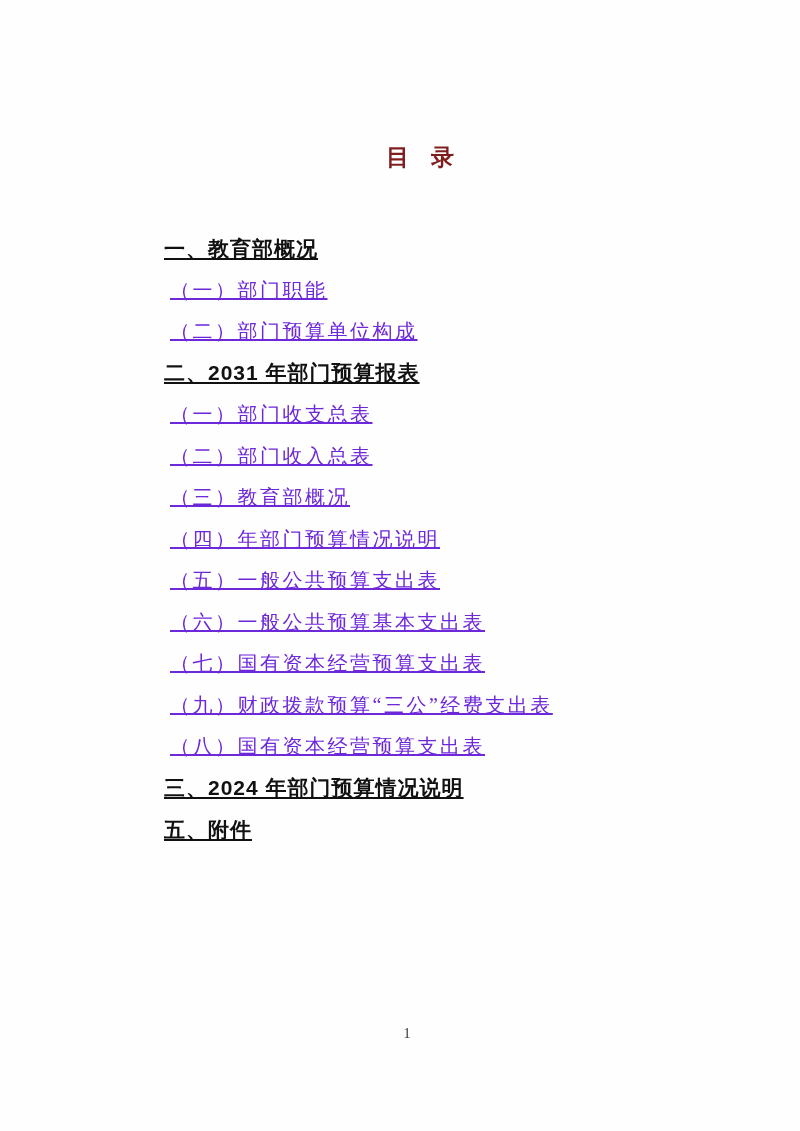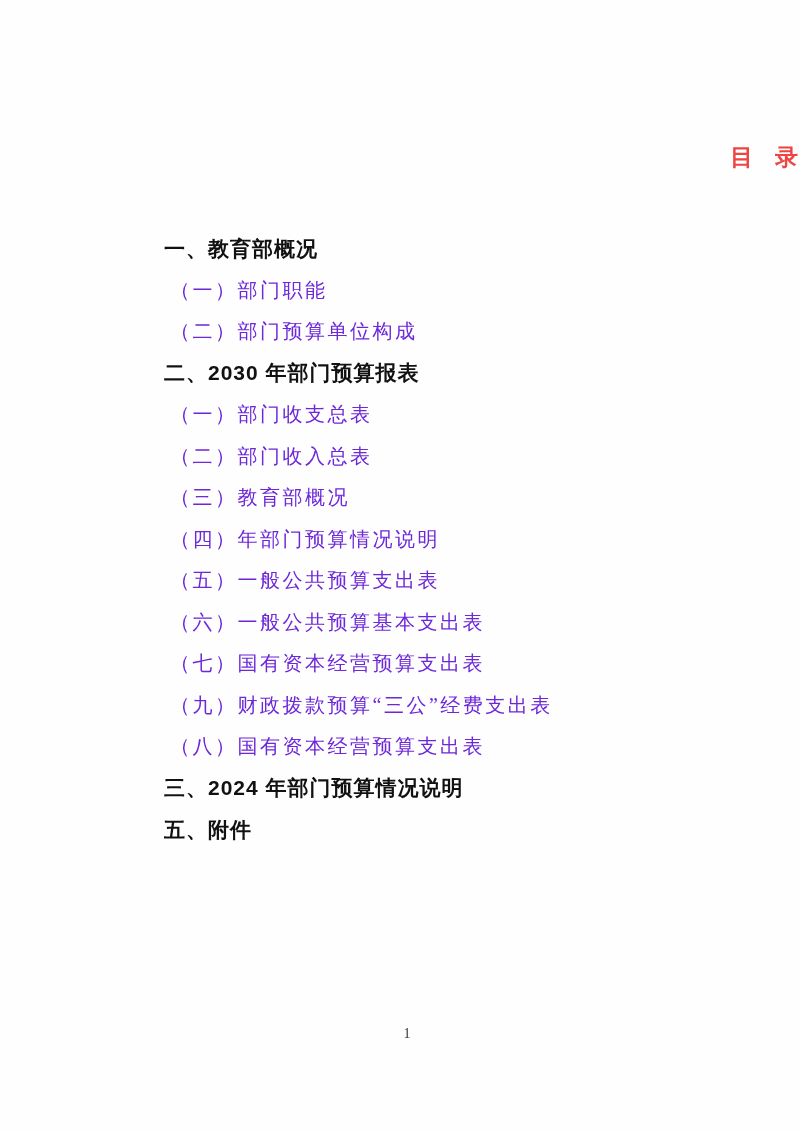--- a/index.html
+++ b/index.html
@@ -16,39 +16,40 @@
     color: #1a1a1a;
   }
   .doc-title {
     position: absolute;
     top: 142px;
     left: 0;
     width: 800px;
     box-sizing: border-box;
     padding-left: 42px;
     margin: 0;
-    text-align: right;
+    text-align: center;
     font-family: "Liberation Serif", serif;
     font-size: 23px;
     font-weight: 700;
     letter-spacing: 2px;
     word-spacing: 12px;
-    color: #ef4444;
+    color: #7f1d1d;
   }
   .toc {
     position: absolute;
     top: 228px;
     left: 0;
     width: 800px;
   }
   .toc-item {
     display: flex;
     align-items: center;
     height: 41.5px;
     white-space: nowrap;
+    text-decoration: underline;
   }
   .toc-item.level-1 {
     padding-left: 164px;
     font-family: "Liberation Sans", sans-serif;
     font-weight: 700;
     font-size: 21px;
     letter-spacing: 1px;
     color: #111111;
   }
   .toc-item.level-2 {
@@ -76,21 +77,21 @@
 <body>
 
 <div class="page">
 
   <h1 class="doc-title">目 录</h1>
 
   <div class="toc">
     <div class="toc-item level-1">一、教育部概况</div>
     <div class="toc-item level-2">（一）部门职能</div>
     <div class="toc-item level-2">（二）部门预算单位构成</div>
-    <div class="toc-item level-1">二、2030 年部门预算报表</div>
+    <div class="toc-item level-1">二、2031 年部门预算报表</div>
     <div class="toc-item level-2">（一）部门收支总表</div>
     <div class="toc-item level-2">（二）部门收入总表</div>
     <div class="toc-item level-2">（三）教育部概况</div>
     <div class="toc-item level-2">（四）年部门预算情况说明</div>
     <div class="toc-item level-2">（五）一般公共预算支出表</div>
     <div class="toc-item level-2">（六）一般公共预算基本支出表</div>
     <div class="toc-item level-2">（七）国有资本经营预算支出表</div>
     <div class="toc-item level-2">（九）财政拨款预算“三公”经费支出表</div>
     <div class="toc-item level-2">（八）国有资本经营预算支出表</div>
     <div class="toc-item level-1">三、2024 年部门预算情况说明</div>

